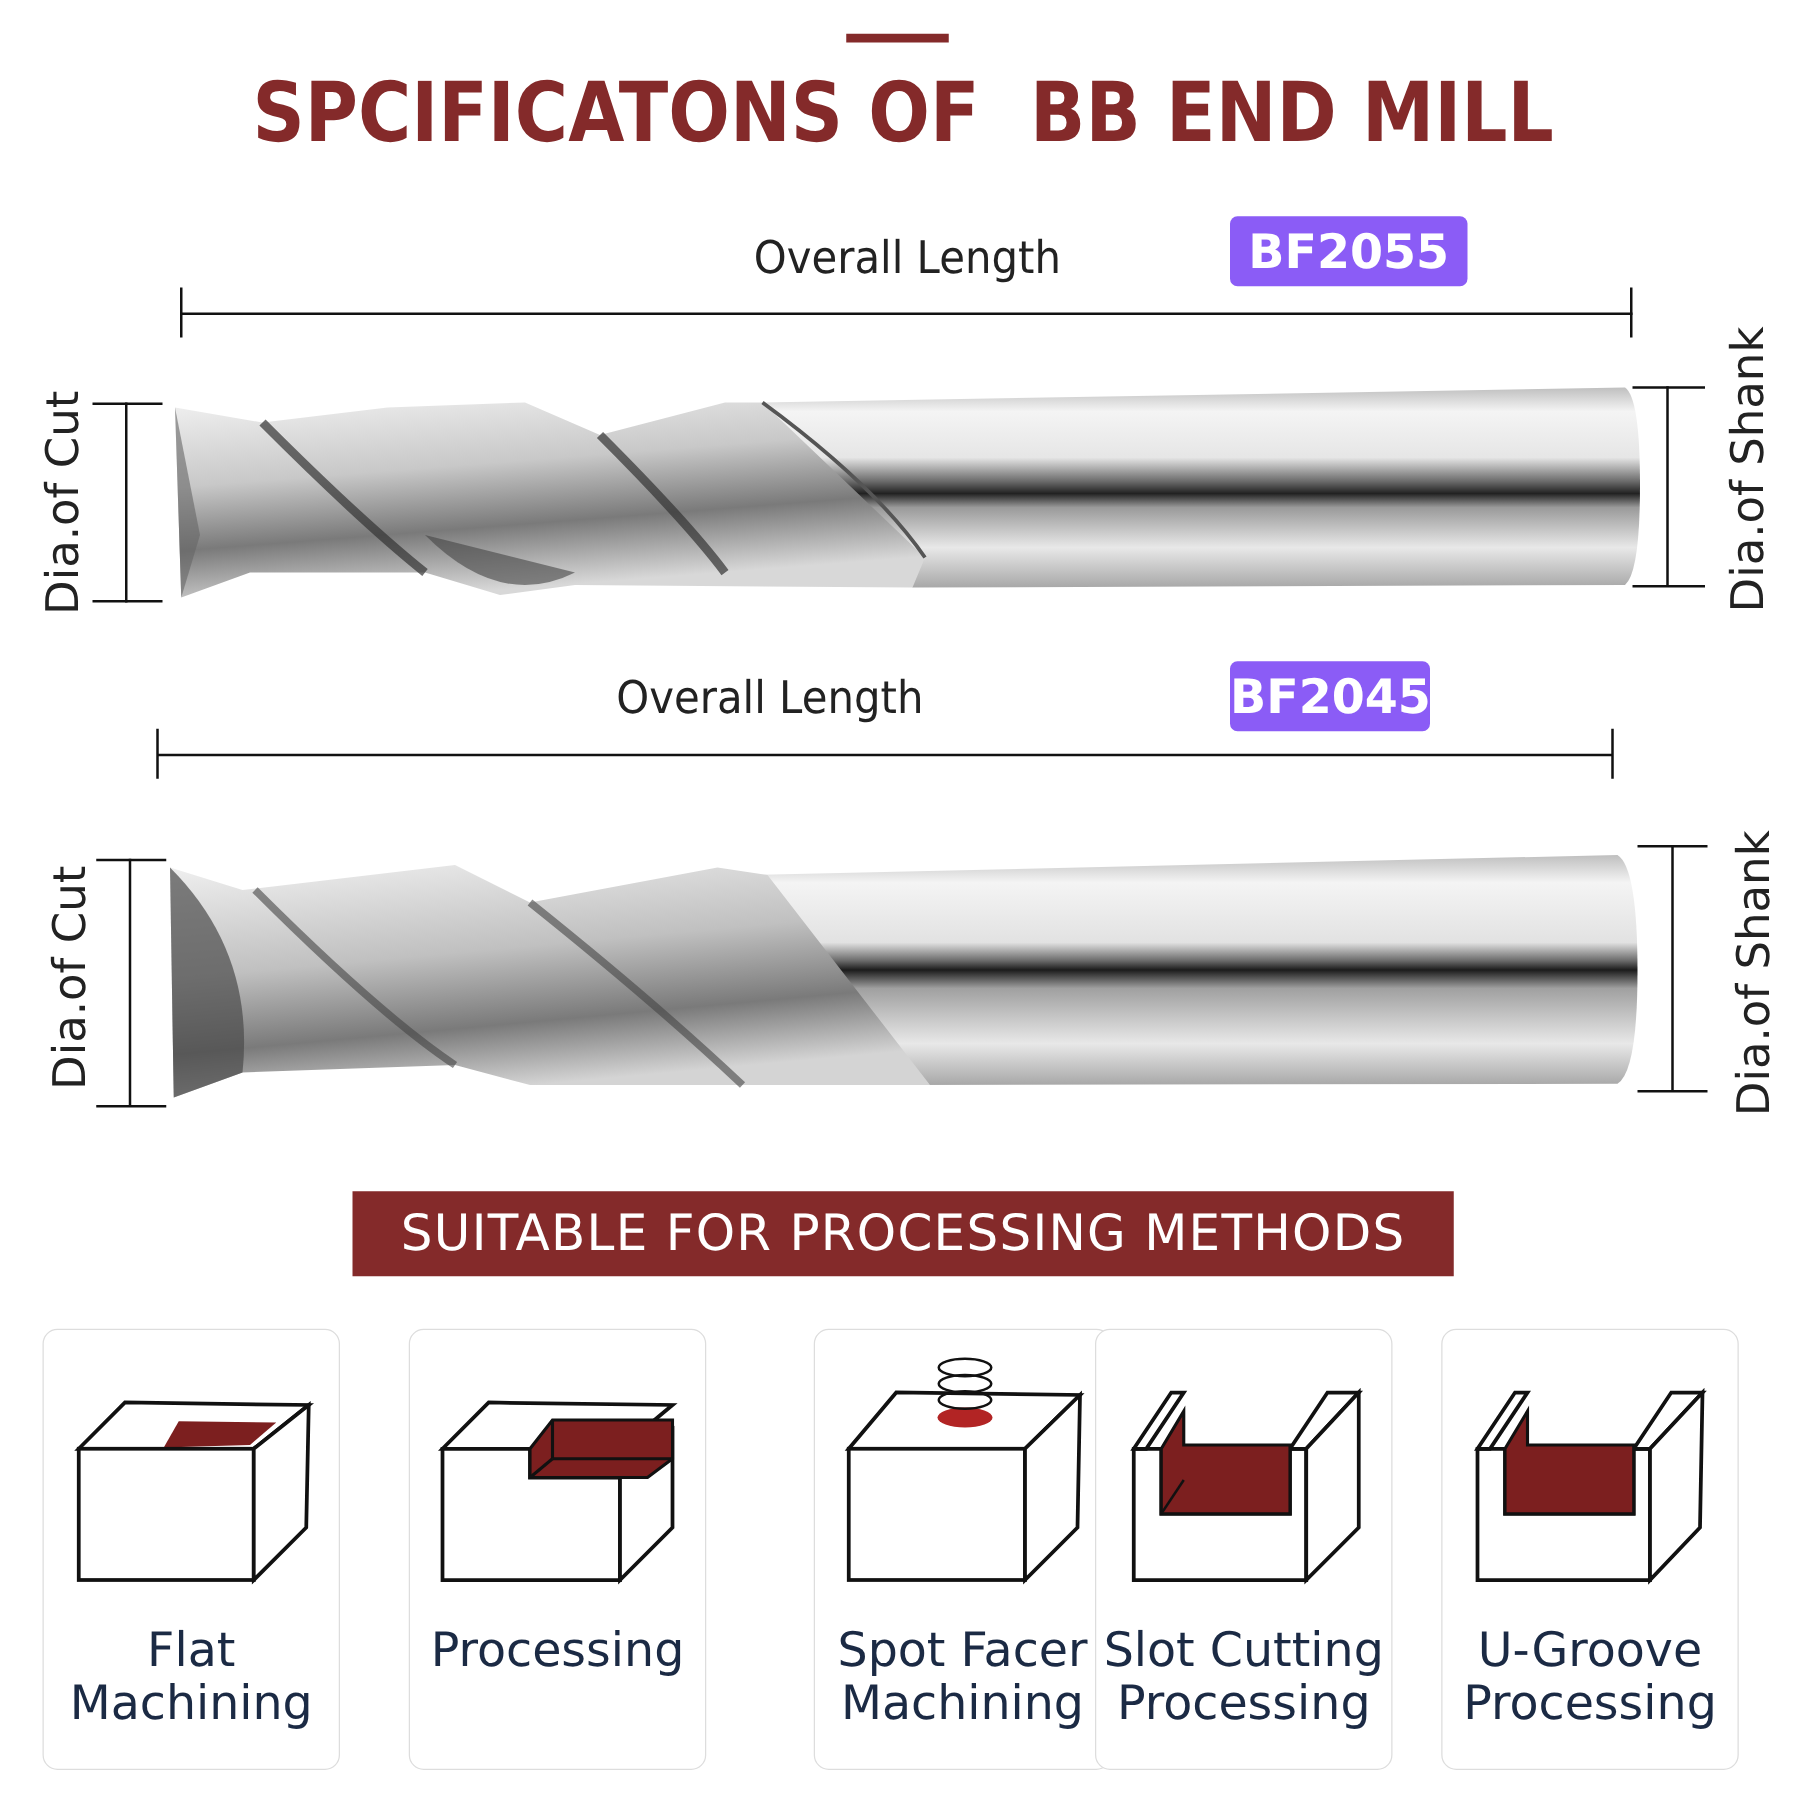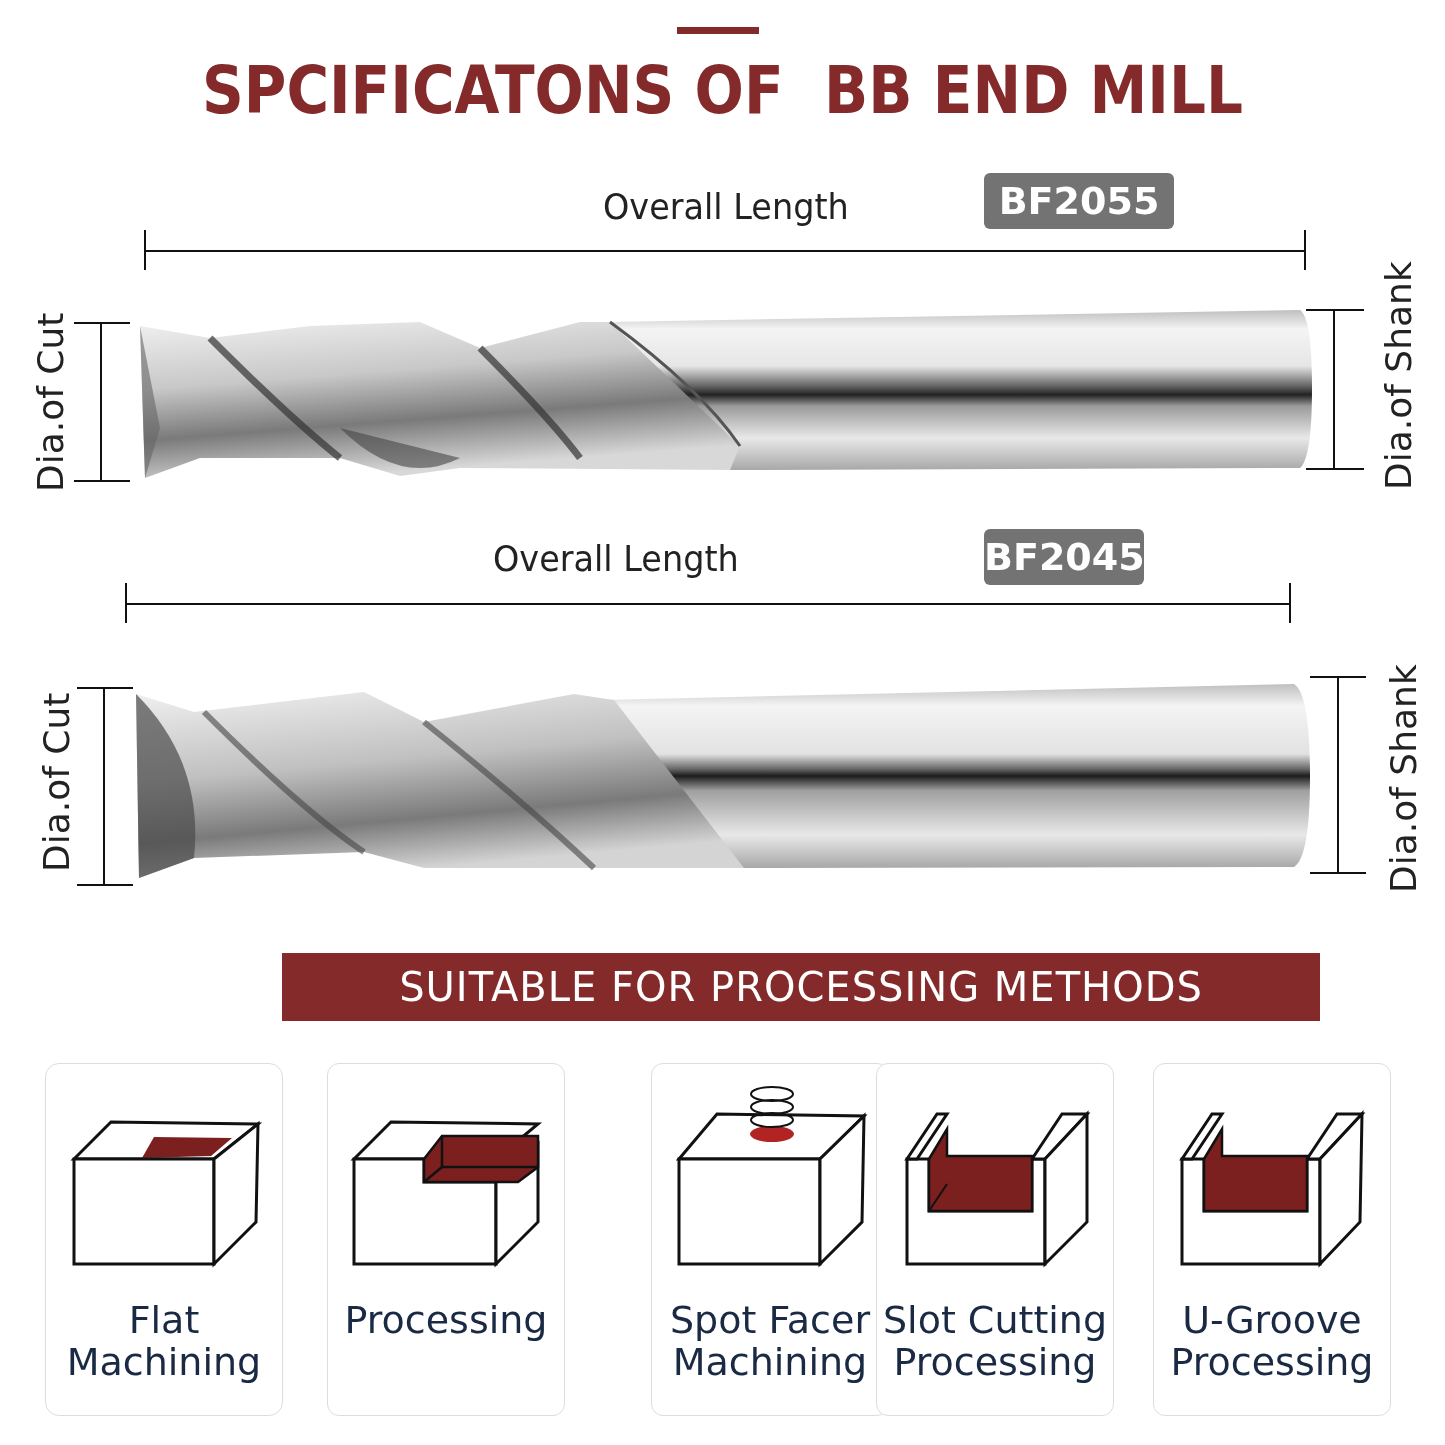--- a/index.html
+++ b/index.html
@@ -1,26 +1,26 @@
 <!DOCTYPE html>
 <html><head>
 <meta charset="utf-8">
 <style>
   html, body { margin:0; padding:0; background:#fff; }
   body { width:1445px; height:1445px; position:relative; overflow:hidden; font-family:"DejaVu Sans", "Liberation Sans", sans-serif; }
   .abs { position:absolute; }
   .top-bar { left:677px; top:27px; width:82px; height:7px; background:#842a2a; }
   .title { left:0; width:1445px; top:52px; text-align:center; font-family:"DejaVu Sans", sans-serif; font-weight:bold; font-size:66px; color:#842a2a; letter-spacing:0px; transform:scaleX(0.88); transform-origin:center; white-space:pre; }
   .ol-label { font-size:36px; color:#222; white-space:nowrap; font-family:"DejaVu Sans", sans-serif; transform:scaleX(0.93); transform-origin:left; }
-  .model-badge { background:#737373; color:#fff; font-weight:bold; font-size:38px; border-radius:6px; text-align:center; line-height:56px; height:56px; }
+  .model-badge { background:#8b5cf6; color:#fff; font-weight:bold; font-size:38px; border-radius:6px; text-align:center; line-height:56px; height:56px; }
   .hline { height:2px; background:#111; }
   .vtick { width:2px; background:#111; }
   .htick { height:2px; background:#111; }
   .vlabel { font-size:36px; color:#222; white-space:nowrap; transform:rotate(-90deg); transform-origin:left top; font-family:"DejaVu Sans", sans-serif; }
-  .section-banner { left:282px; top:953px; width:1038px; height:68px; background:#842a2a; color:#fff; font-size:40px; line-height:68px; text-align:center; letter-spacing:1px; }
+  .section-banner { left:282px; top:953px; width:881px; height:68px; background:#842a2a; color:#fff; font-size:40px; line-height:68px; text-align:center; letter-spacing:1px; }
   .card { top:1063px; width:238px; height:353px; border:1.5px solid #ddd; border-radius:12px; background:#fff; box-sizing:border-box; }
   .card svg { position:absolute; left:0; top:0; }
   .card-label { position:absolute; left:0; right:0; top:235px; text-align:center; font-size:38px; line-height:42px; color:#1b2a44; }
   .mill svg { display:block; }
 </style>
 </head>
 <body>
 
 <div class="abs top-bar"></div>
 <div class="abs title">SPCIFICATONS OF  BB END MILL</div>
@@ -110,21 +110,21 @@
     <path d="M470 18 L1160 2 Q1176 12 1176 95 Q1176 175 1160 185 L600 186 Z" fill="url(#shank2)"></path>
     <path d="M2 12 L60 30 L230 10 L290 40 L440 12 L480 18 L610 186 L290 186 L230 170 L60 176 L5 196 Z" fill="url(#flute2)"></path>
     <path d="M70 30 Q170 130 230 170" stroke="#444" stroke-width="6" fill="none" opacity="0.6"></path>
     <path d="M290 40 Q390 120 460 186" stroke="#444" stroke-width="6" fill="none" opacity="0.6"></path>
     <path d="M2 12 Q70 80 60 176 L5 196 Z" fill="#4a4a4a" opacity="0.7"></path>
   </svg>
 </div>
 
 <div class="abs section-banner">SUITABLE FOR PROCESSING METHODS</div>
 
-<div class="abs card" style="left:45px;border-radius:14px;">
+<div class="abs card" style="left:34px;">
   <svg width="238" height="230" viewBox="0 0 238 230">
     <polygon points="28,95 65,58 212,60 168,95" fill="#fff" stroke="#111" stroke-width="3"></polygon>
     <polygon points="96,94 108,73 186,74 165,92" fill="#7c1f1f"></polygon>
     <rect x="28" y="95" width="140" height="105" fill="#fff" stroke="#111" stroke-width="3"></rect>
     <polygon points="168,95 212,60 210,158 168,200" fill="#fff" stroke="#111" stroke-width="3"></polygon>
   </svg>
   <div class="card-label">
     <div>Flat</div>
     <div>Machining</div>
   </div>

